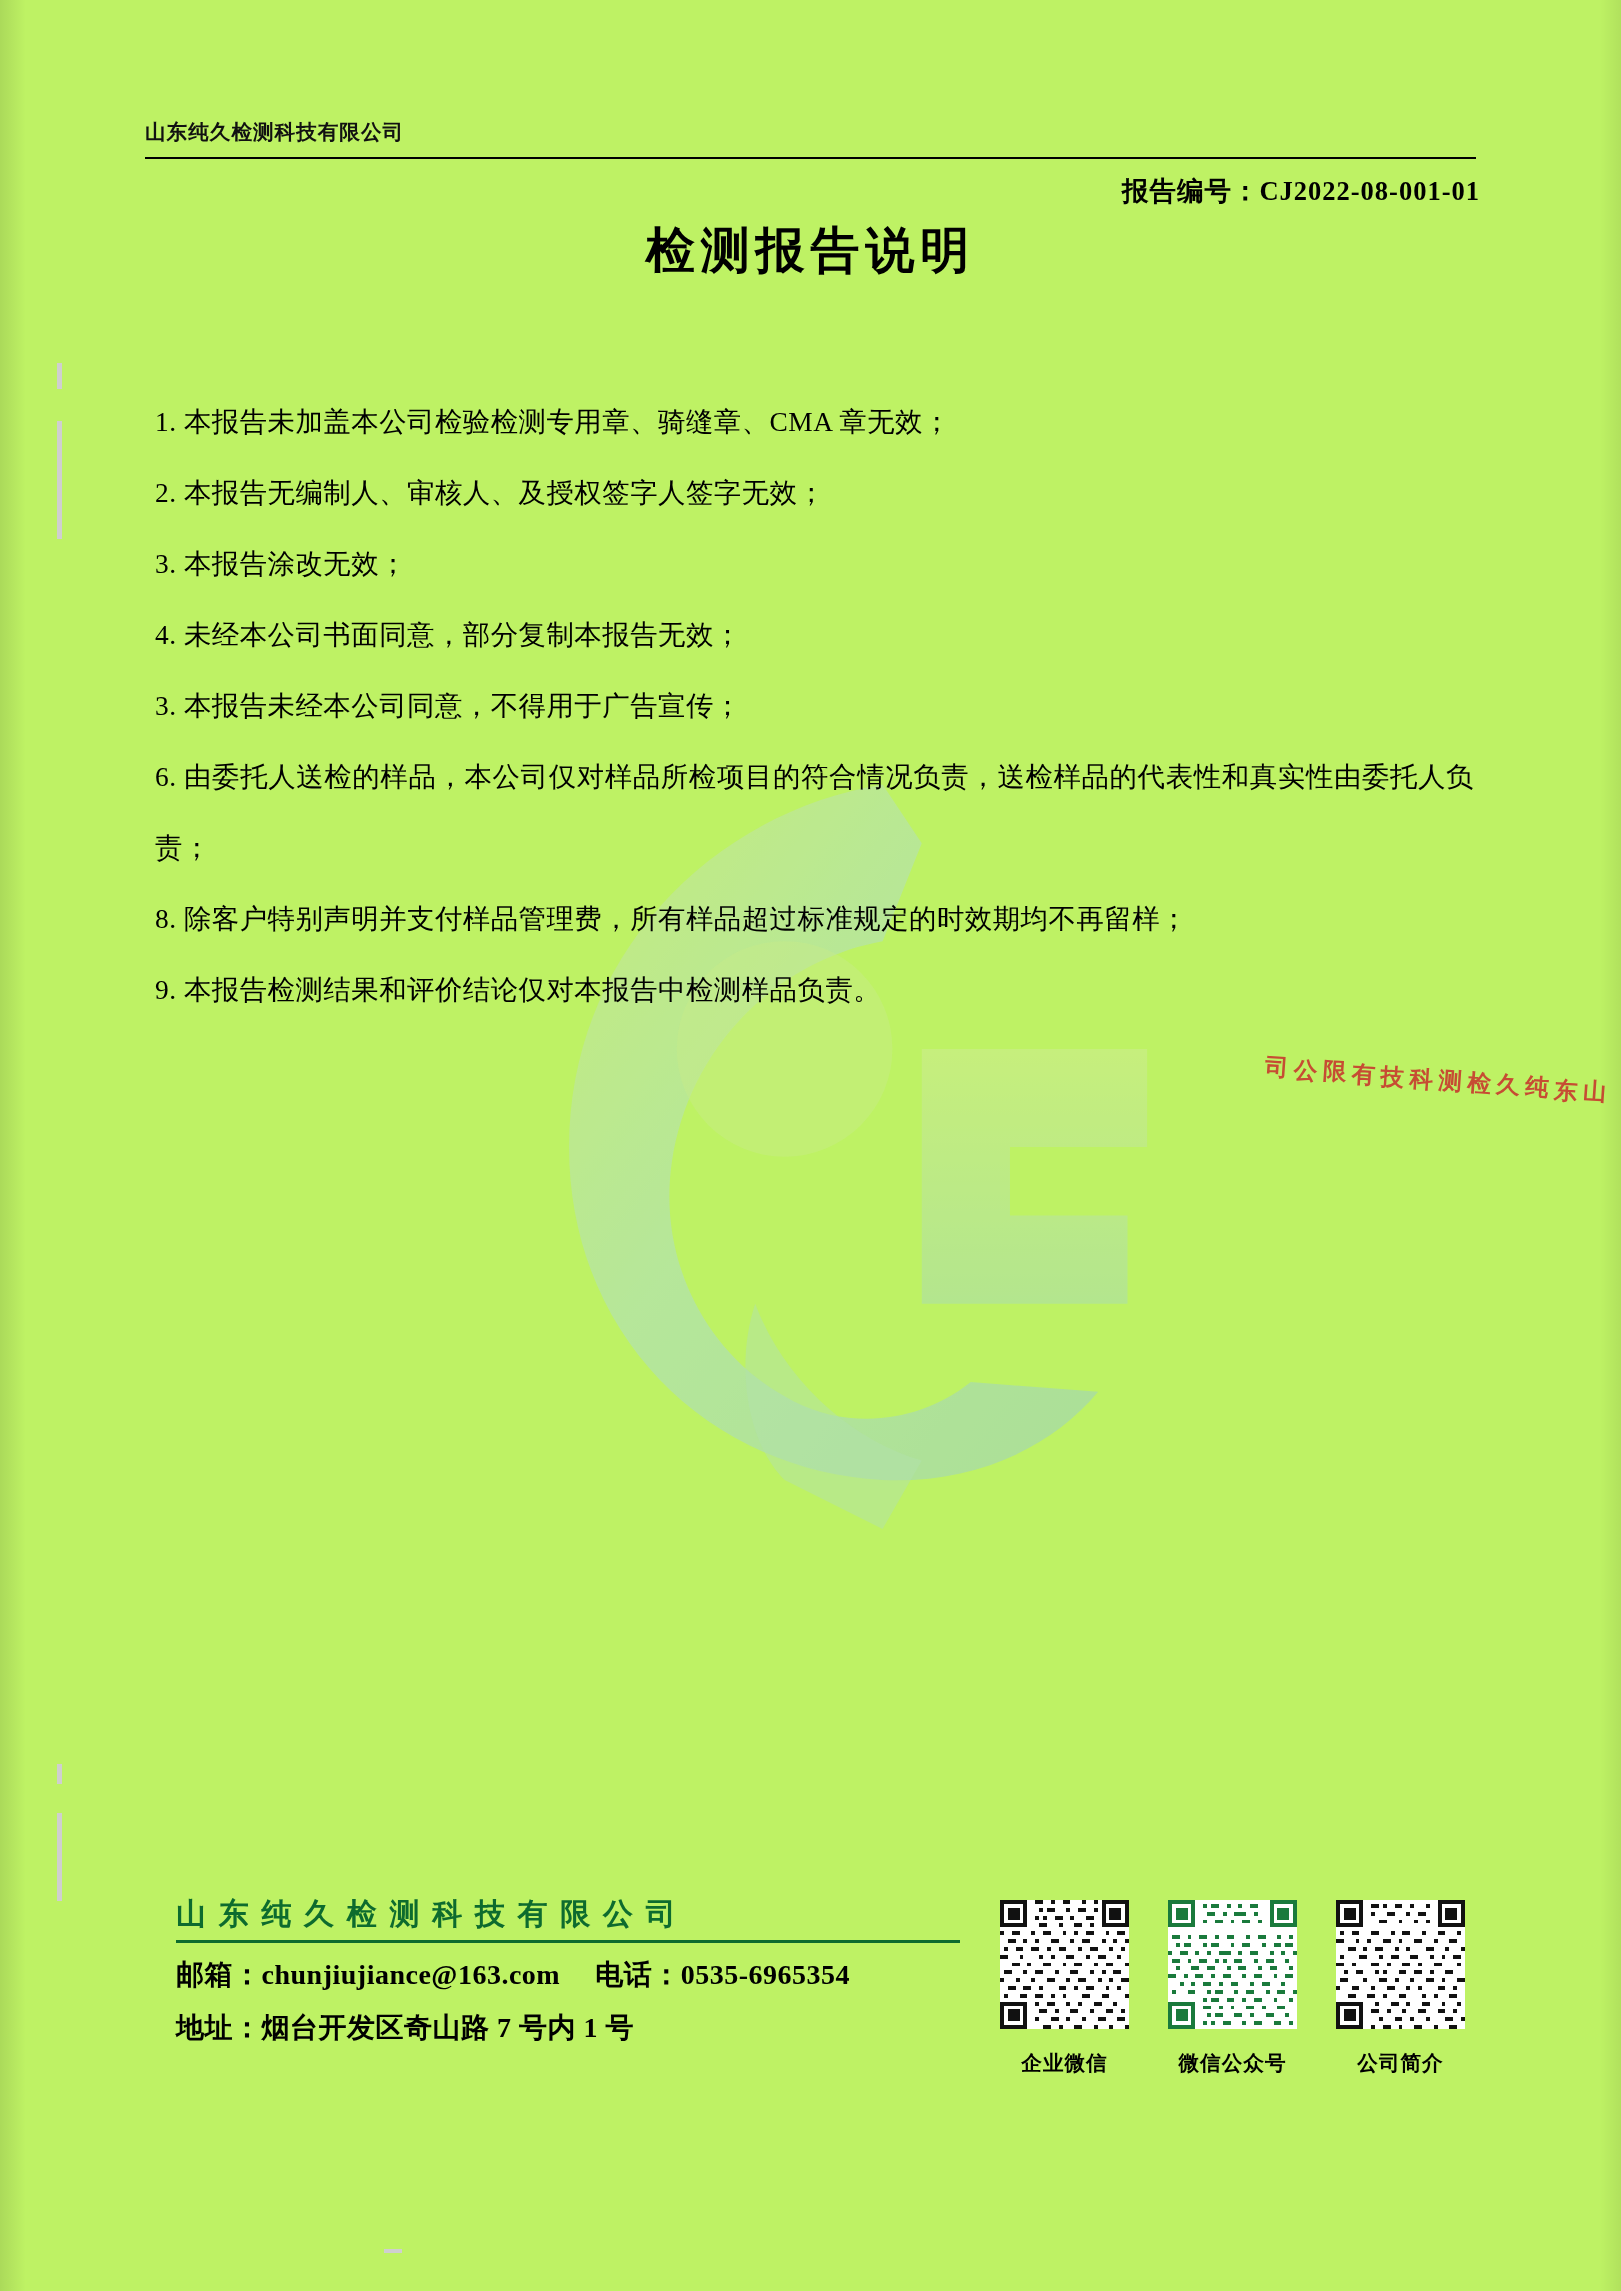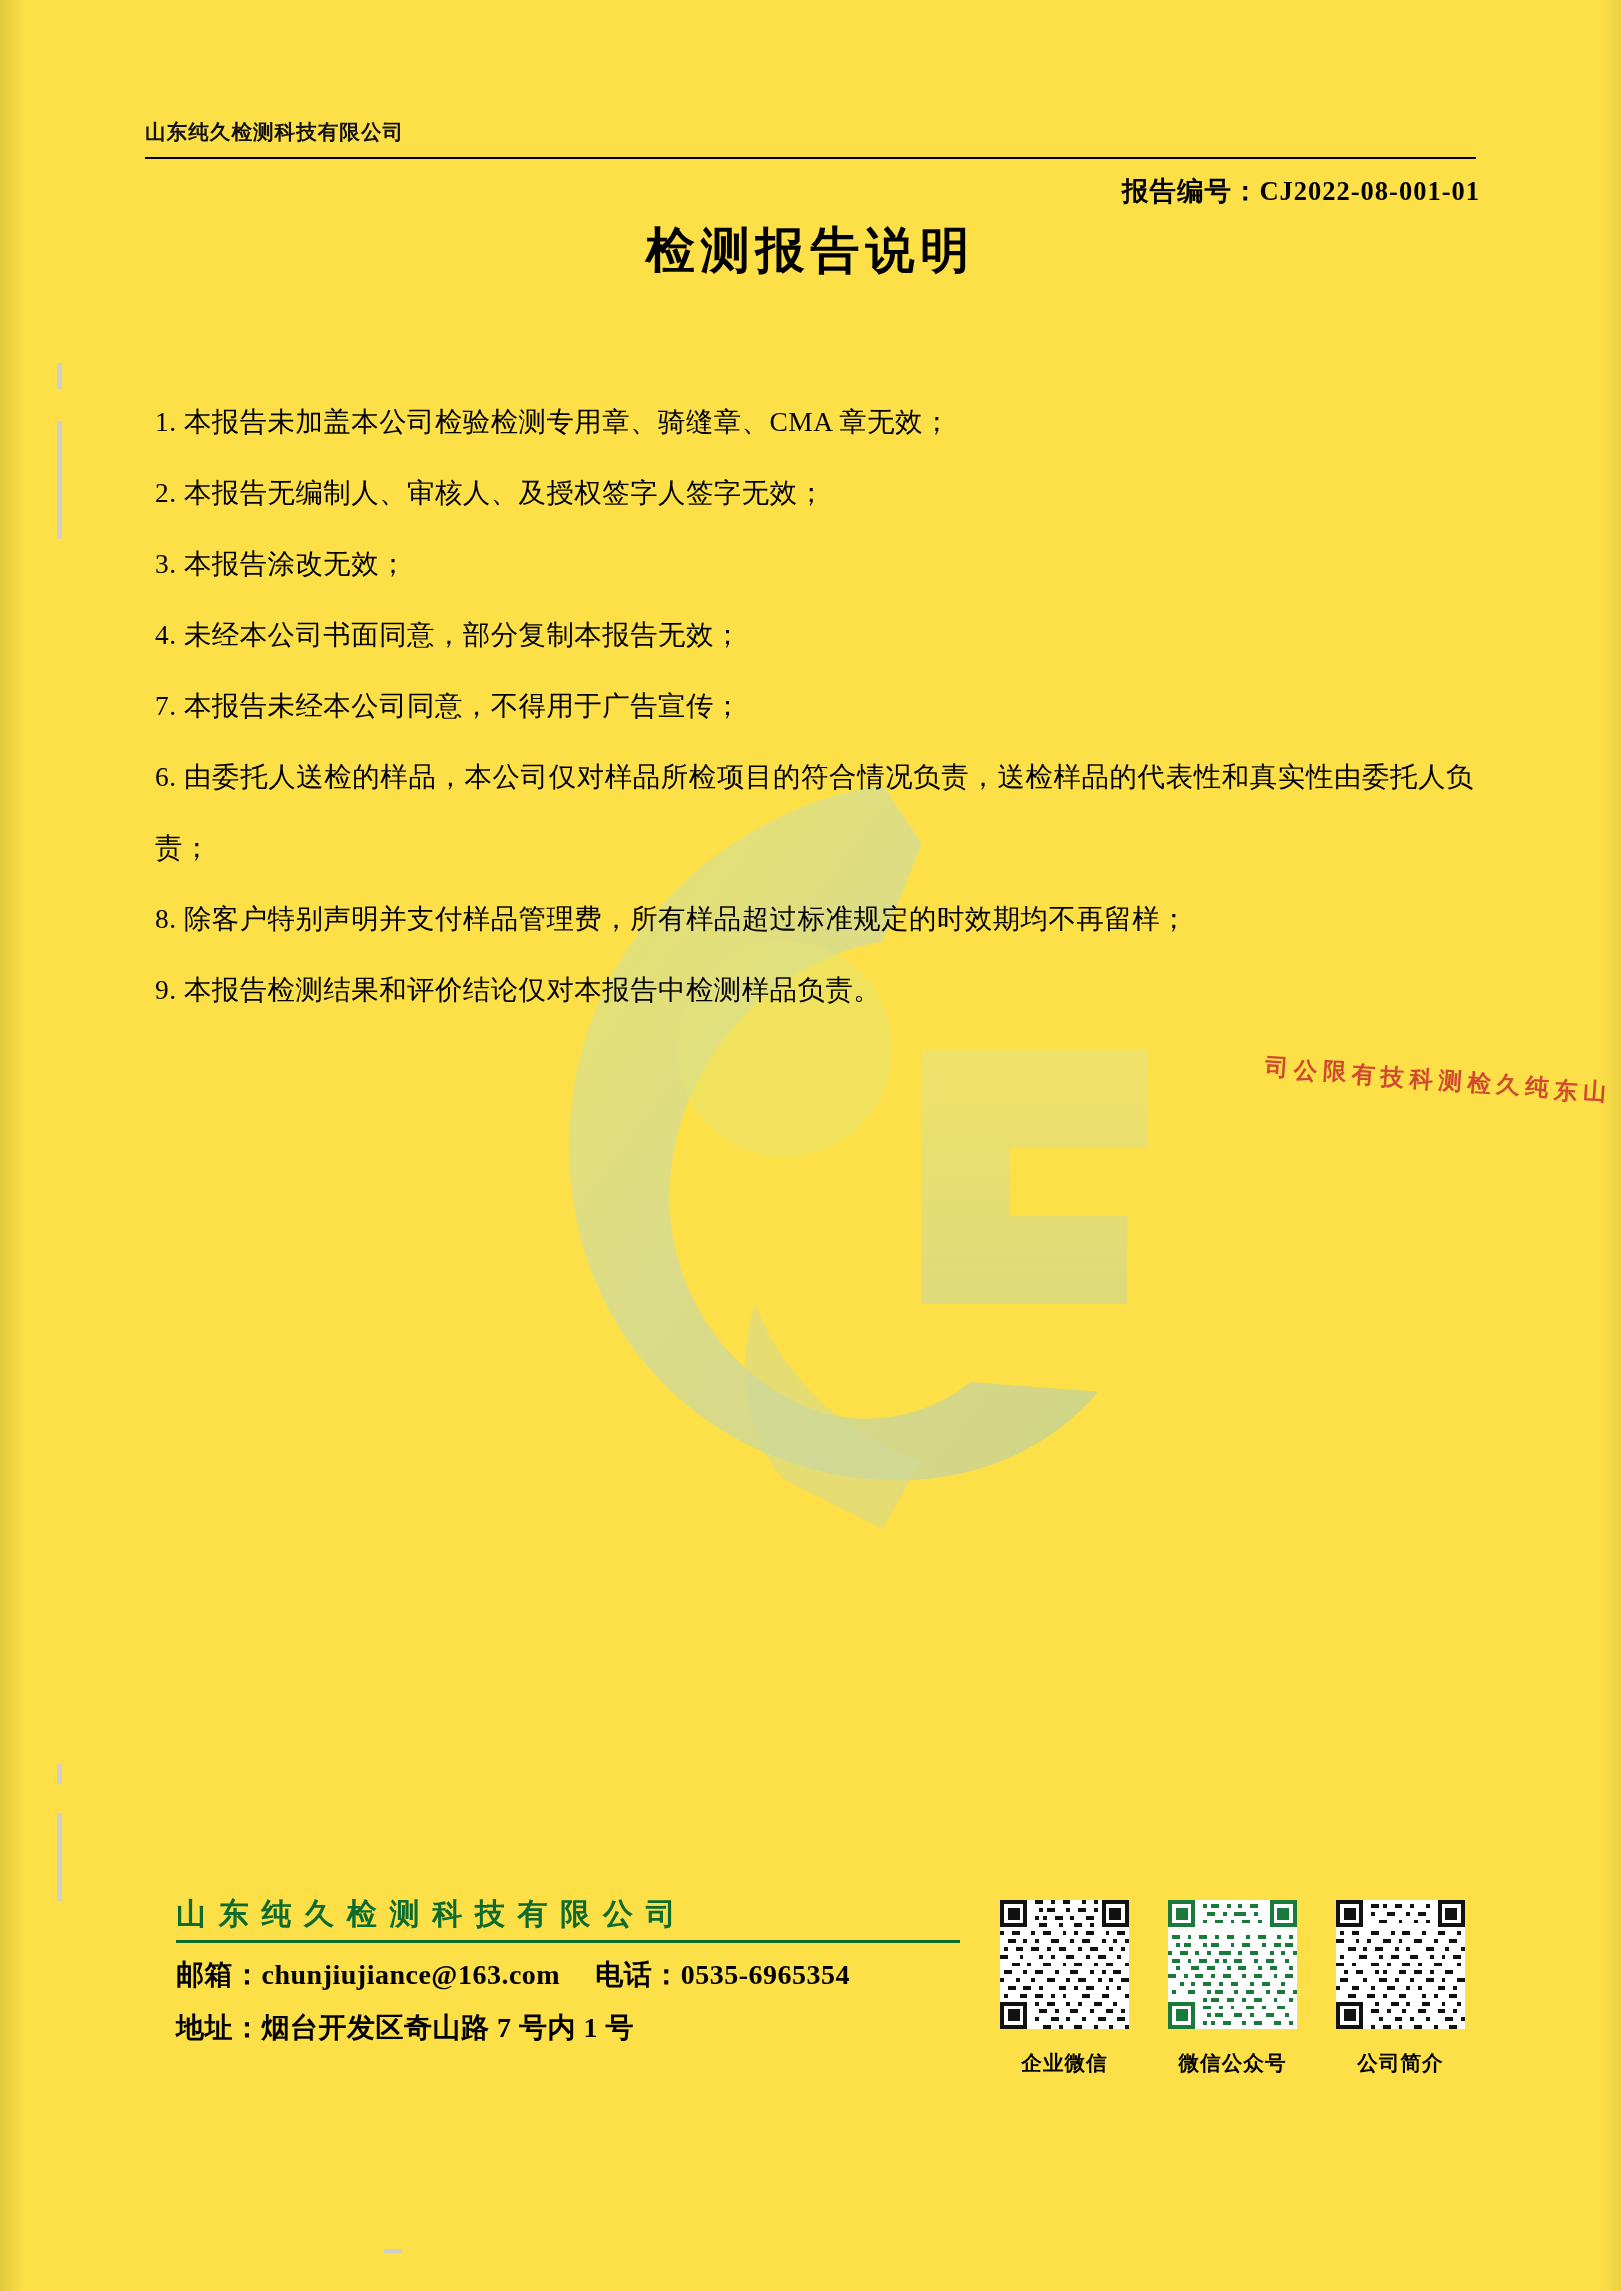--- a/index.html
+++ b/index.html
@@ -4,21 +4,21 @@
 <style>
   html, body {
     margin: 0;
     padding: 0;
     background: #b8b8b8;
   }
   .page {
     position: relative;
     width: 1621px;
     height: 2292px;
-    background: #fde047;
+    background: #bef264;
     overflow: hidden;
     font-family: "Liberation Serif", serif;
     color: #000;
     box-sizing: border-box;
   }
   
   .page::before {
     content: "";
     position: absolute;
     left: 0; top: 0; bottom: 0;
@@ -224,21 +224,21 @@
       <span class="label">报告编号：</span><span class="value">CJ2022-08-001-01</span>
     </div>
 
     <div class="doc-title">检测报告说明</div>
 
     <div class="notes">
       <div class="note">1. 本报告未加盖本公司检验检测专用章、骑缝章、CMA 章无效；</div>
       <div class="note">2. 本报告无编制人、审核人、及授权签字人签字无效；</div>
       <div class="note">3. 本报告涂改无效；</div>
       <div class="note">4. 未经本公司书面同意，部分复制本报告无效；</div>
-      <div class="note">7. 本报告未经本公司同意，不得用于广告宣传；</div>
+      <div class="note">3. 本报告未经本公司同意，不得用于广告宣传；</div>
       <div class="note">6. 由委托人送检的样品，本公司仅对样品所检项目的符合情况负责，送检样品的代表性和真实性由委托人负责；</div>
       <div class="note">8. 除客户特别声明并支付样品管理费，所有样品超过标准规定的时效期均不再留样；</div>
       <div class="note">9. 本报告检测结果和评价结论仅对本报告中检测样品负责。</div>
     </div>
 
     <div class="footer-company">山东纯久检测科技有限公司</div>
     <div class="footer-underline"></div>
 
     <div class="footer-line2">
       <span>邮箱：</span><span>chunjiujiance@163.com</span><span class="gap"></span><span>电话：</span><span>0535-6965354</span>

